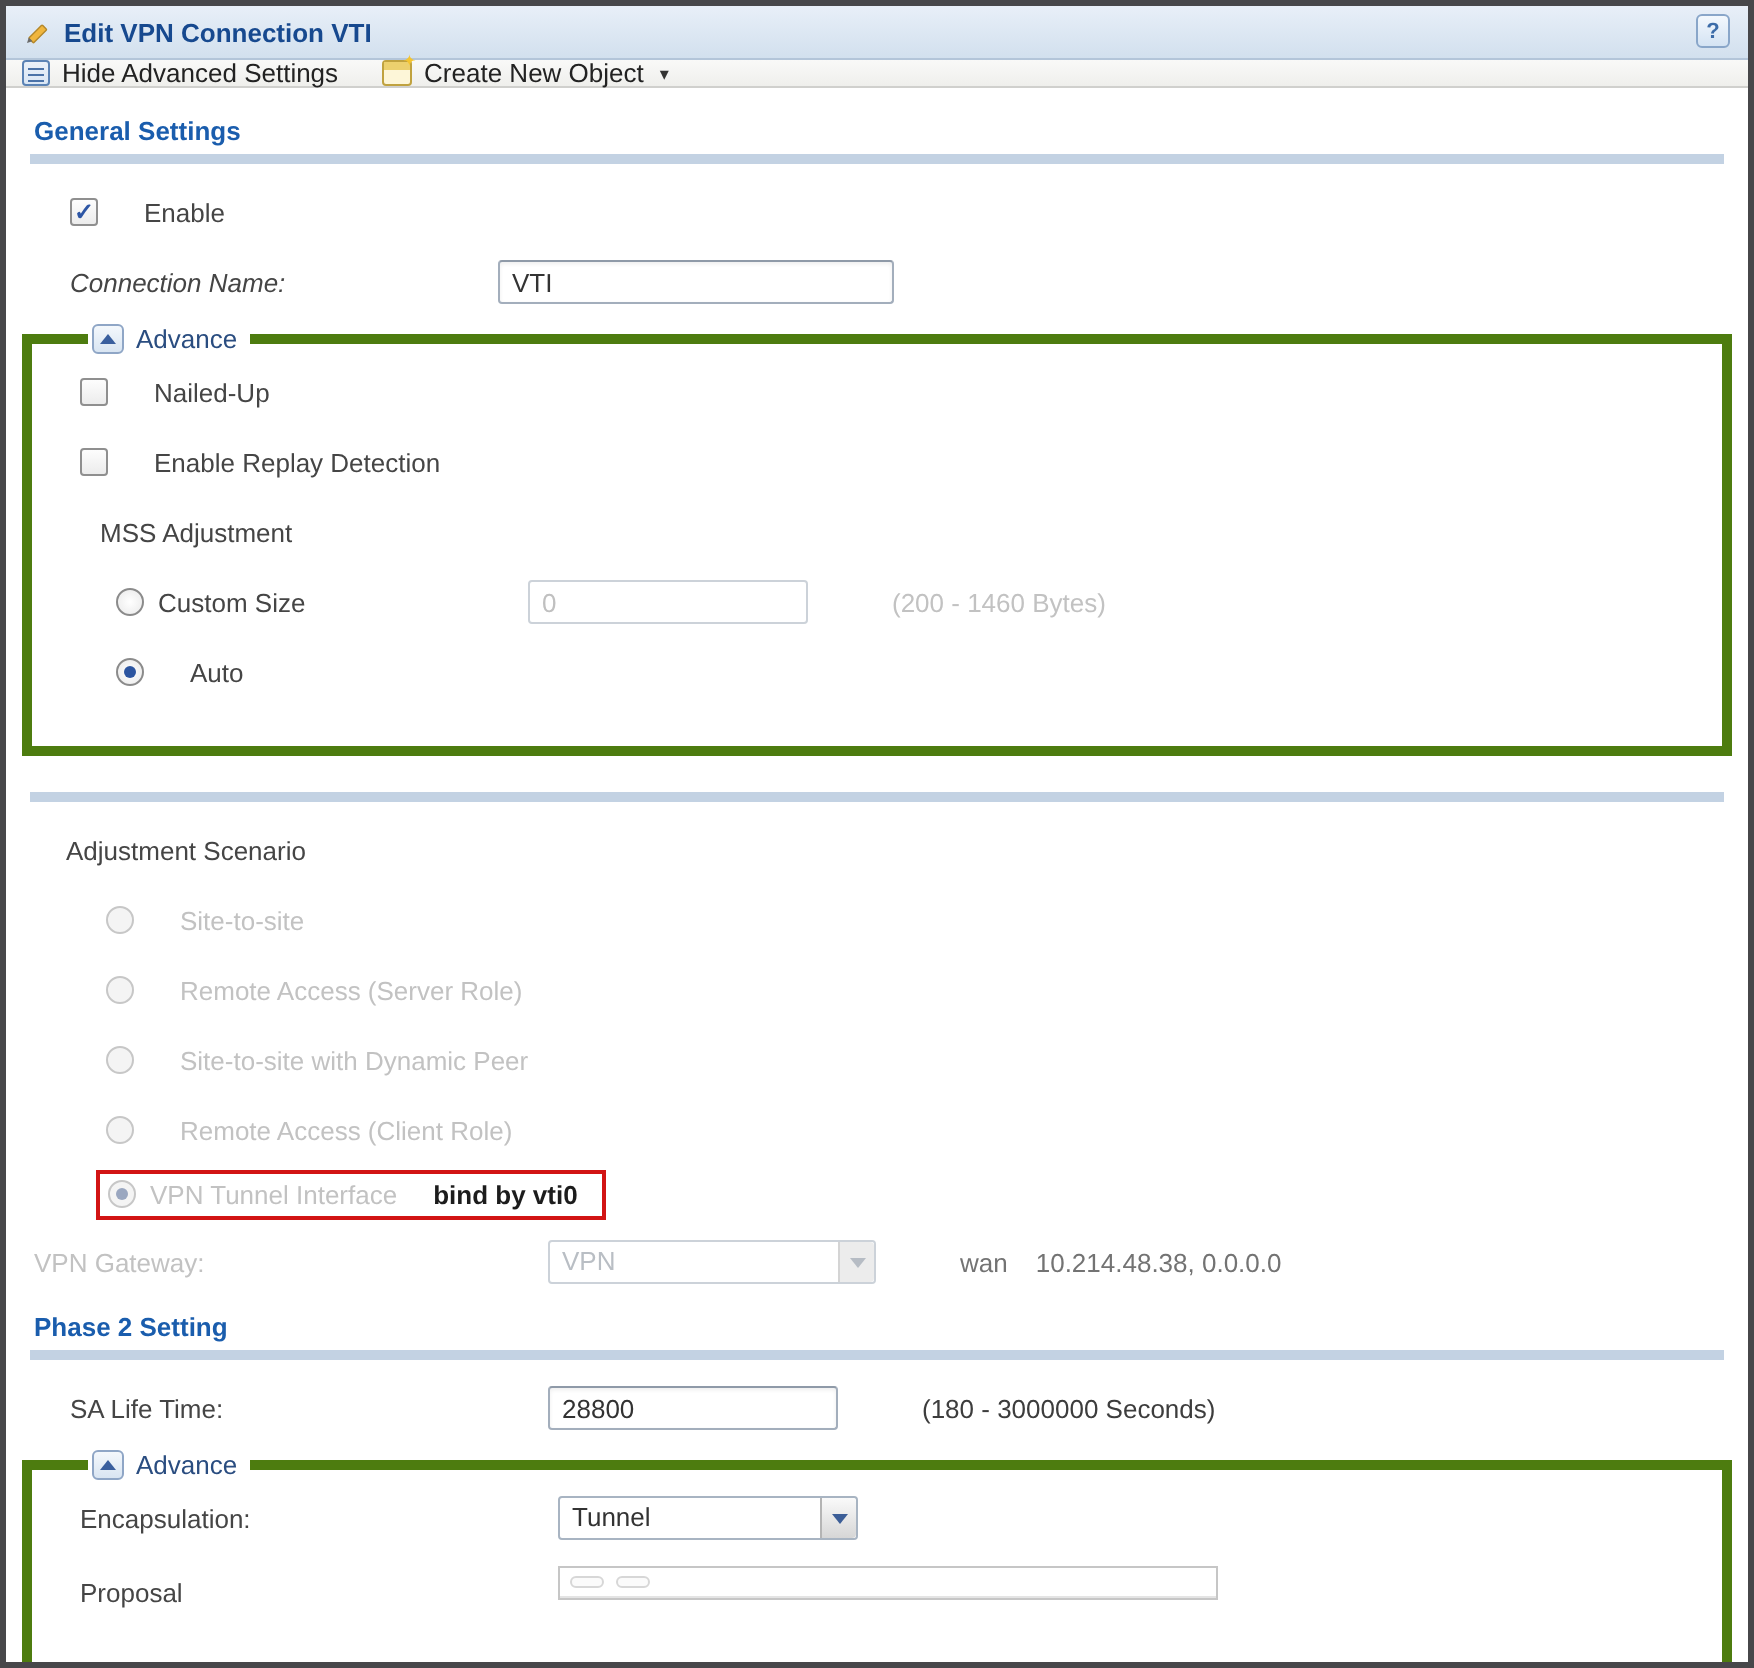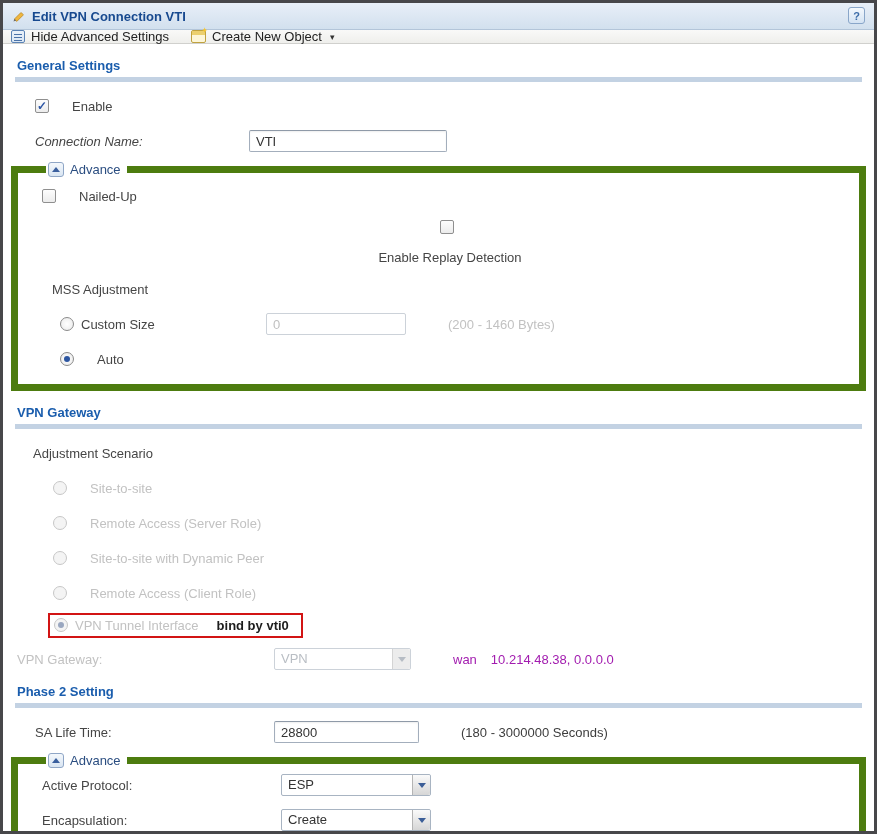--- a/index.html
+++ b/index.html
@@ -61,48 +61,48 @@
   
   .radio { width:14px; height:14px; border:1px solid #8b8b8b; border-radius:50%; background:radial-gradient(#ffffff,#e9e9e9);
     display:inline-flex; align-items:center; justify-content:center; flex:none; cursor:pointer; }
   .radio.sel::before { content:""; width:6px; height:6px; border-radius:50%; background:#2c55a0; }
   .radio.dis { border-color:#c7c7c7; background:#f4f4f4; }
   .radio.dis.sel::before { background:#9aa7c0; }
   .radio + span { margin-left:7px; }
   .dis-text { color:#c2c2c2; }
 
   
-  fieldset { border:7px solid #4d7c0f; margin:10px 0 0 0; padding: 2px 8px 14px 24px; }
+  fieldset { border:5px solid #4d7c0f; margin:10px 0 0 0; padding: 2px 8px 26px 24px; }
   legend { display:flex; align-items:center; gap:6px; padding:0 6px 0 2px; margin-left:4px; }
   .adv-btn { width:16px; height:15px; border:1px solid #8fa6c6; border-radius:3px;
     background:linear-gradient(#f4f8fc,#d9e5f2); display:inline-flex; align-items:center; justify-content:center; cursor:pointer; }
   .adv-btn .tri-up { width:0; height:0; border-left:4px solid transparent; border-right:4px solid transparent; border-bottom:5px solid #3a5f9e; }
   .adv-label { color:#2a4d80; }
   fieldset .row:first-of-type { margin-top:6px; }
 
   .mss-row { padding-left:18px; }
   .lbl-mss { width:190px; flex:none; display:flex; align-items:center; }
 
   
   .redbox { display:inline-flex; border:2px solid #d21414; padding:3px 12px 3px 4px; }
   .bind-note { margin-left:18px; color:#1c1c1c;font-weight:bold; }
 
   
   .dd { display:inline-flex; width:150px; height:22px; border:1px solid #a8b4c2; background:#fff; border-radius:2px; align-items:stretch; cursor:pointer; }
-  .dd.w145 { width:137px; }
+  .dd.w145 { width:164px; }
   .dd .dd-text { flex:1; padding:2px 6px; color:#333; overflow:hidden; white-space:nowrap; }
   .dd .dd-btn { width:18px; border-left:1px solid #b4b4b4; background:linear-gradient(#fafafa,#d6d6d6);
     display:flex; align-items:center; justify-content:center; border-radius:0 2px 2px 0; }
   .chev { width:0; height:0; border-left:4px solid transparent; border-right:4px solid transparent; border-top:5px solid #3c5e97; }
   .dd.disabled { border-color:#ccd2d9; }
   .dd.disabled .dd-text { color:#b9bec4; }
   .dd.disabled .dd-btn { background:#ececec; border-left-color:#d4d4d4; }
   .dd.disabled .chev { border-top-color:#b6bcc4; }
 
-  .gw-info { margin-left:26px; color:#a21caf; }
+  .gw-info { margin-left:26px; color:#737373; }
   .gw-info .ip { margin-left:14px; }
 
   
   .proposal-panel { width:330px; border:1px solid #c6c6c6; background:#fff; }
   .prop-toolbar { display:flex; align-items:center; gap:6px; padding:4px 5px; border-bottom:1px solid #e4e4e4; }
   .pbtn { display:inline-flex; align-items:center; gap:5px; padding:2px 9px 2px 6px; border-radius:3px; color:#222; cursor:pointer; }
   .pbtn.disabled { color:#b9b9b9; border:1px solid #d7d7d7; background:#fbfbfb; cursor:default; }
   .proposal-row { align-items:flex-start; margin-top:13px; }
   .proposal-row .lbl { padding-top:6px; }
 </style>
@@ -153,21 +153,21 @@
             <span class="tri-up"></span>
           </span>
         <span class="adv-label">Advance</span>
       </legend>
 
       <div class="row" style="padding-left:0;">
         <span class="cb"></span>
         <span>Nailed-Up</span>
       </div>
 
-      <div class="row" style="padding-left:0;flex-direction:column;">
+      <div class="row" style="padding-left:0;">
         <span class="cb"></span>
         <span>Enable Replay Detection</span>
       </div>
 
       <div class="row" style="padding-left:10px;">
         <span>MSS Adjustment</span>
       </div>
 
       <div class="row mss-row">
         <span class="lbl-mss">
@@ -179,21 +179,20 @@
       </div>
 
       <div class="row mss-row">
         <span class="radio sel"></span>
         <span>Auto</span>
       </div>
     </fieldset>
 
     <div class="section-gap"></div>
 
-    <div class="section-header">VPN Gateway</div>
     <div class="section-underline"></div>
 
     <div class="row" style="padding-left:22px;">
       <span>Adjustment Scenario</span>
     </div>
 
     <div class="row" style="padding-left:42px;">
       <span class="radio dis"></span>
       <span class="dis-text">Site-to-site</span>
     </div>
@@ -246,40 +245,31 @@
     </div>
 
     <fieldset>
       <legend>
         <span class="adv-btn">
             <span class="tri-up"></span>
           </span>
         <span class="adv-label">Advance</span>
       </legend>
 
-      <div class="row" style="padding-left:0; margin-top:4px;">
-        <span class="lbl">Active Protocol:</span>
+
+      <div class="row" style="padding-left:0;">
+        <span class="lbl">Encapsulation:</span>
         <span class="dd">
-          <span class="dd-text">ESP</span>
+          <span class="dd-text">Tunnel</span>
           <span class="dd-btn">
               <span class="chev"></span>
             </span>
         </span>
       </div>
 
-      <div class="row" style="padding-left:0;">
-        <span class="lbl">Encapsulation:</span>
-        <span class="dd">
-          <span class="dd-text">Create</span>
-          <span class="dd-btn">
-              <span class="chev"></span>
-            </span>
-        </span>
-      </div>
-
       <div class="row proposal-row" style="padding-left:0;">
         <span class="lbl">Proposal</span>
         <div class="proposal-panel">
           <div class="prop-toolbar">
 
             <span class="pbtn disabled">
               
               
             </span>
             <span class="pbtn disabled">

